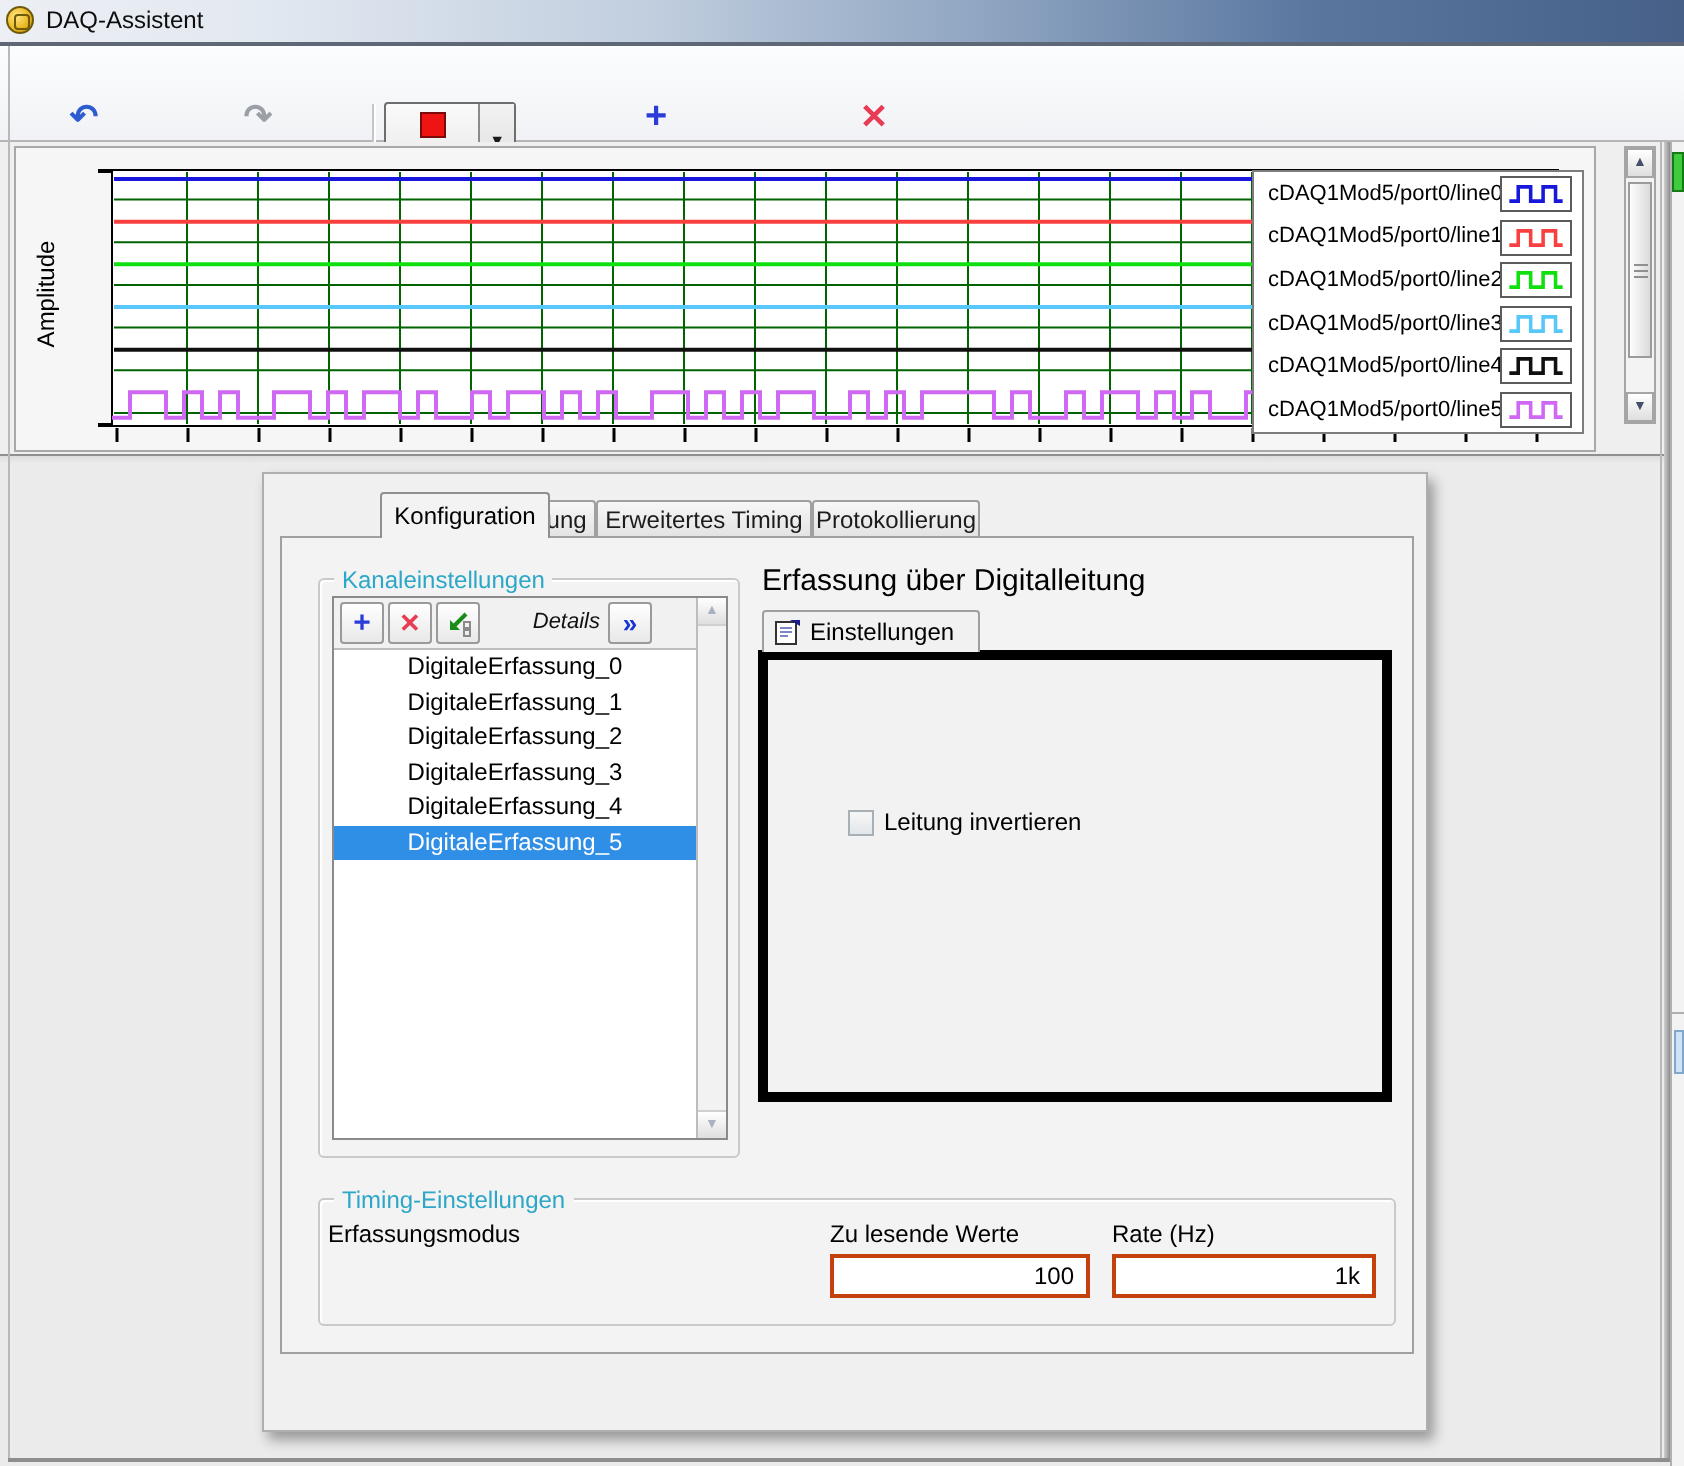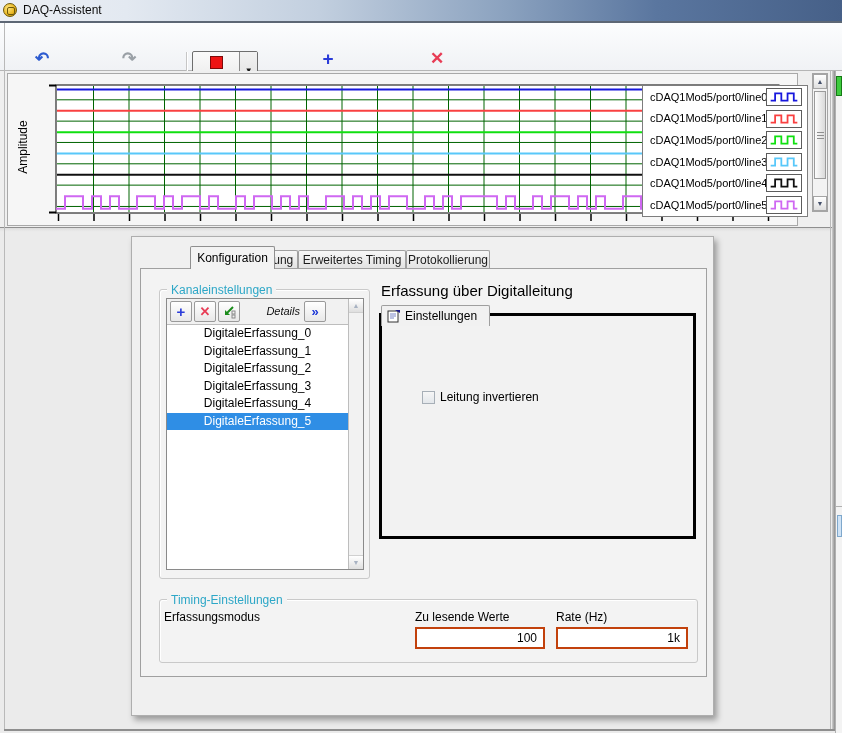--- a/index.html
+++ b/index.html
@@ -36,21 +36,21 @@
   #stop-drop{width:17px;height:100%;border-left:1px solid #8b8b8b;display:flex;align-items:center;justify-content:center;
     background:linear-gradient(#f2f2f2,#dddddd);font-size:8px;color:#1a1a1a;}
 
   
   #chart-section{left:0;top:71px;width:836px;height:156px;background:#efefef;}
   #chart-panel{left:7px;top:2px;width:791px;height:153px;background:#f6f6f6;
     border:1px solid #a8a8a8;box-sizing:border-box;}
   #amplitude-label{left:-30px;top:66px;width:90px;text-align:center;font-size:12px;color:#000;
     transform:rotate(-90deg);}
   #legend{left:618px;top:11px;width:166px;height:132px;background:#ffffff;border:1px solid #7d7d7d;
-    box-sizing:border-box;margin-left:16px;}
+    box-sizing:border-box;}
   .legend-row{position:relative;height:21.6px;display:flex;align-items:center;padding-left:7px;}
   .legend-row span{font-size:11px;white-space:nowrap;}
   .legend-ico{position:absolute;right:5px;top:2px;width:36px;height:18px;border:1px solid #5c5c5c;
     background:#fff;box-sizing:border-box;}
 
   
   .sb{background:#f3f3f3;border:1px solid #a5a5a5;box-sizing:border-box;}
   .sb-btn{position:absolute;left:0;width:100%;height:15px;background:linear-gradient(#ffffff,#dfdfdf);
     border:1px solid #a5a5a5;box-sizing:border-box;display:flex;align-items:center;justify-content:center;
     font-size:7px;color:#44506a;}
@@ -95,21 +95,21 @@
   #list-vscroll .sb-btn.bottom{top:auto;bottom:0;border-bottom:none;border-top:1px solid #d0d0d0;}
   #channel-list{position:absolute;left:0;top:26px;width:181px;bottom:0;background:#fff;}
   .list-item{height:17.5px;line-height:17.5px;text-align:center;font-size:12px;white-space:nowrap;}
   .list-item.selected{background:#2f8ee5;color:#fff;}
 
   
   #detail-heading{left:240px;top:13px;font-size:15px;color:#000;white-space:nowrap;}
   #settings-tab{left:240px;top:36px;width:109px;height:21px;background:#f1f1f1;border:1px solid #9f9f9f;
     border-bottom:none;border-radius:2px 2px 0 0;box-sizing:border-box;display:flex;align-items:center;gap:4px;
     padding-left:5px;font-size:12px;z-index:2;}
-  #detail-body{left:238px;top:44px;width:317px;height:226px;border:3px solid #000000;background:#f2f2f2;box-sizing:border-box;z-index:1;}
+  #detail-body{left:238px;top:56px;width:317px;height:226px;border:5px solid #000000;background:#f2f2f2;box-sizing:border-box;z-index:1;}
   #invert-box{left:40px;top:75px;width:13px;height:13px;border:1px solid #a7afb7;
     background:linear-gradient(#f6f6f6,#e3e7eb);box-sizing:border-box;}
   #invert-label{left:58px;top:74px;font-size:12px;white-space:nowrap;}
 
   
   .field-label{position:absolute;font-size:12px;white-space:nowrap;}
   .text-input{position:absolute;height:22px;border:2px solid #c2410c;background:#fff;box-sizing:border-box;
     font-size:12px;text-align:right;padding:0 6px;display:flex;align-items:center;justify-content:flex-end;}
   #mode-combo{position:absolute;height:22px;border:1px solid #7f7f7f;background:#fff;box-sizing:border-box;display:flex;}
   #mode-value{flex:1;text-align:center;line-height:20px;font-size:12px;}

